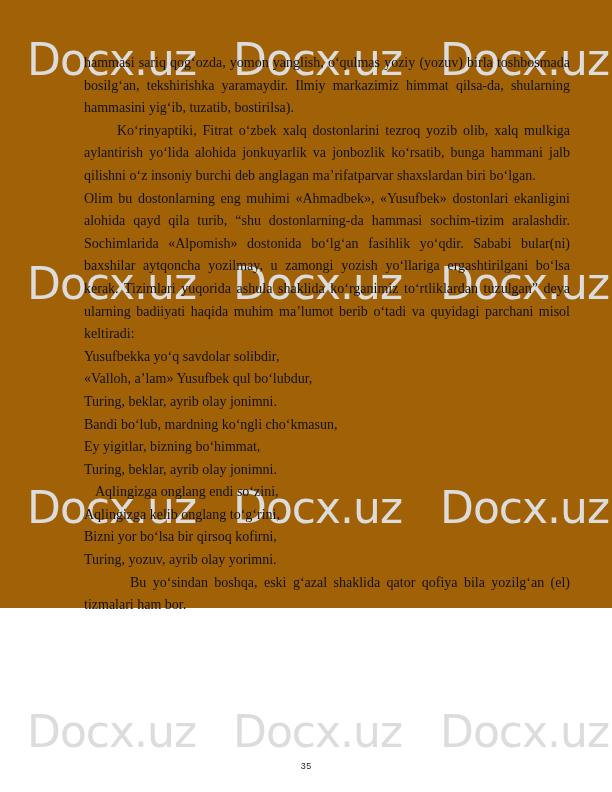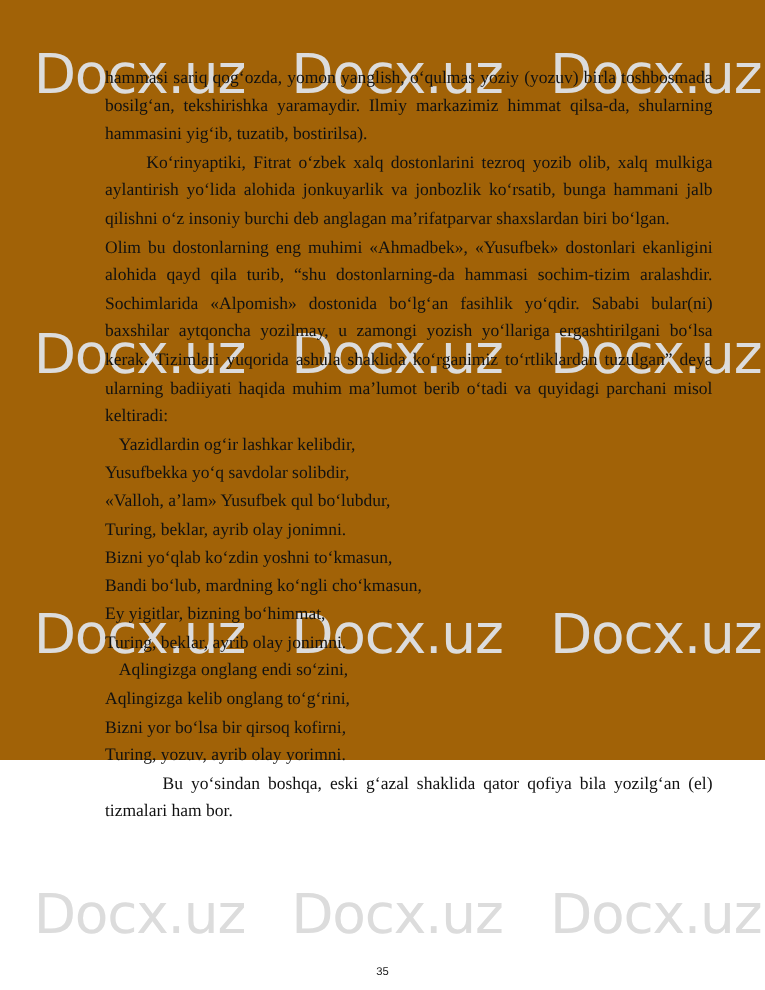--- a/index.html
+++ b/index.html
@@ -9,21 +9,21 @@
   .wm { position: absolute; font-family: "DejaVu Sans", sans-serif; font-size: 44px; color: #dcdcdc; letter-spacing: -1px; line-height: 1; white-space: nowrap; }
   .content { position: absolute; left: 84px; top: 52px; width: 486px; z-index: 1;
     font-family: "Liberation Serif", "DejaVu Serif", serif; font-size: 14px; color: #111; line-height: 22.6px; }
   .content p { margin: 0; }
   .just { text-align: justify; text-align-last: left; }
   .indent1 { text-indent: 33px; }
   .indent2 { text-indent: 46px; }
   .verse { text-align: left; white-space: nowrap; }
   .verse.ind { padding-left: 11px; }
   .page-number { position: absolute; left: 0; width: 612px; top: 762px; text-align: center;
-    font-family: Liberation Sans, sans-serif; font-size: 9px; color: #222; z-index: 1; margin-top: 10px; }
+    font-family: Liberation Mono, monospace; font-size: 9px; color: #222; z-index: 1; }
 </style>
 </head>
 <body>
 
 <div class="page">
 
   <div class="watermark-layer">
     <span class="wm" style="left:27px;top:38px;">Docx.uz</span>
     <span class="wm" style="left:233px;top:38px;">Docx.uz</span>
     <span class="wm" style="left:440px;top:38px;">Docx.uz</span>
@@ -37,25 +37,23 @@
     <span class="wm" style="left:233px;top:710px;">Docx.uz</span>
     <span class="wm" style="left:440px;top:710px;">Docx.uz</span>
   </div>
 
   <div class="content">
     <p class="just">hammasi sariq qog‘ozda, yomon yanglish, o‘qulmas yoziy (yozuv) birla toshbosmada bosilg‘an, tekshirishka yaramaydir. Ilmiy markazimiz himmat qilsa-da, shularning hammasini yig‘ib, tuzatib, bostirilsa).</p>
     <p class="just indent1">Ko‘rinyaptiki, Fitrat o‘zbek xalq dostonlarini tezroq yozib olib, xalq mulkiga aylantirish yo‘lida alohida jonkuyarlik va jonbozlik ko‘rsatib, bunga hammani jalb qilishni o‘z insoniy burchi deb anglagan ma’rifatparvar shaxslardan biri bo‘lgan.</p>
     <p class="just">Olim bu dostonlarning eng muhimi «Ahmadbek», «Yusufbek» dostonlari ekanligini alohida qayd qila turib, “shu dostonlarning-da hammasi sochim-tizim aralashdir. Sochimlarida «Alpomish» dostonida bo‘lg‘an fasihlik yo‘qdir. Sababi bular(ni) baxshilar aytqoncha yozilmay, u zamongi yozish yo‘llariga ergashtirilgani bo‘lsa kerak. Tizimlari yuqorida ashula shaklida ko‘rganimiz to‘rtliklardan tuzulgan” deya ularning badiiyati haqida muhim ma’lumot berib o‘tadi va quyidagi parchani misol keltiradi:</p>
 
     <div>
-      <p class="verse ind">Yazidlardin og‘ir lashkar kelibdir,</p>
       <p class="verse">Yusufbekka yo‘q savdolar solibdir,</p>
       <p class="verse">«Valloh, a’lam» Yusufbek qul bo‘lubdur,</p>
       <p class="verse">Turing, beklar, ayrib olay jonimni.</p>
-      <p class="verse">Bizni yo‘qlab ko‘zdin yoshni to‘kmasun,</p>
       <p class="verse">Bandi bo‘lub, mardning ko‘ngli cho‘kmasun,</p>
       <p class="verse">Ey yigitlar, bizning bo‘himmat,</p>
       <p class="verse">Turing, beklar, ayrib olay jonimni.</p>
       <p class="verse ind">Aqlingizga onglang endi so‘zini,</p>
       <p class="verse">Aqlingizga kelib onglang to‘g‘rini,</p>
       <p class="verse">Bizni yor bo‘lsa bir qirsoq kofirni,</p>
       <p class="verse">Turing, yozuv, ayrib olay yorimni.</p>
     </div>
 
     <p class="just indent2">Bu yo‘sindan boshqa, eski g‘azal shaklida qator qofiya bila yozilg‘an (el) tizmalari ham bor.</p>

